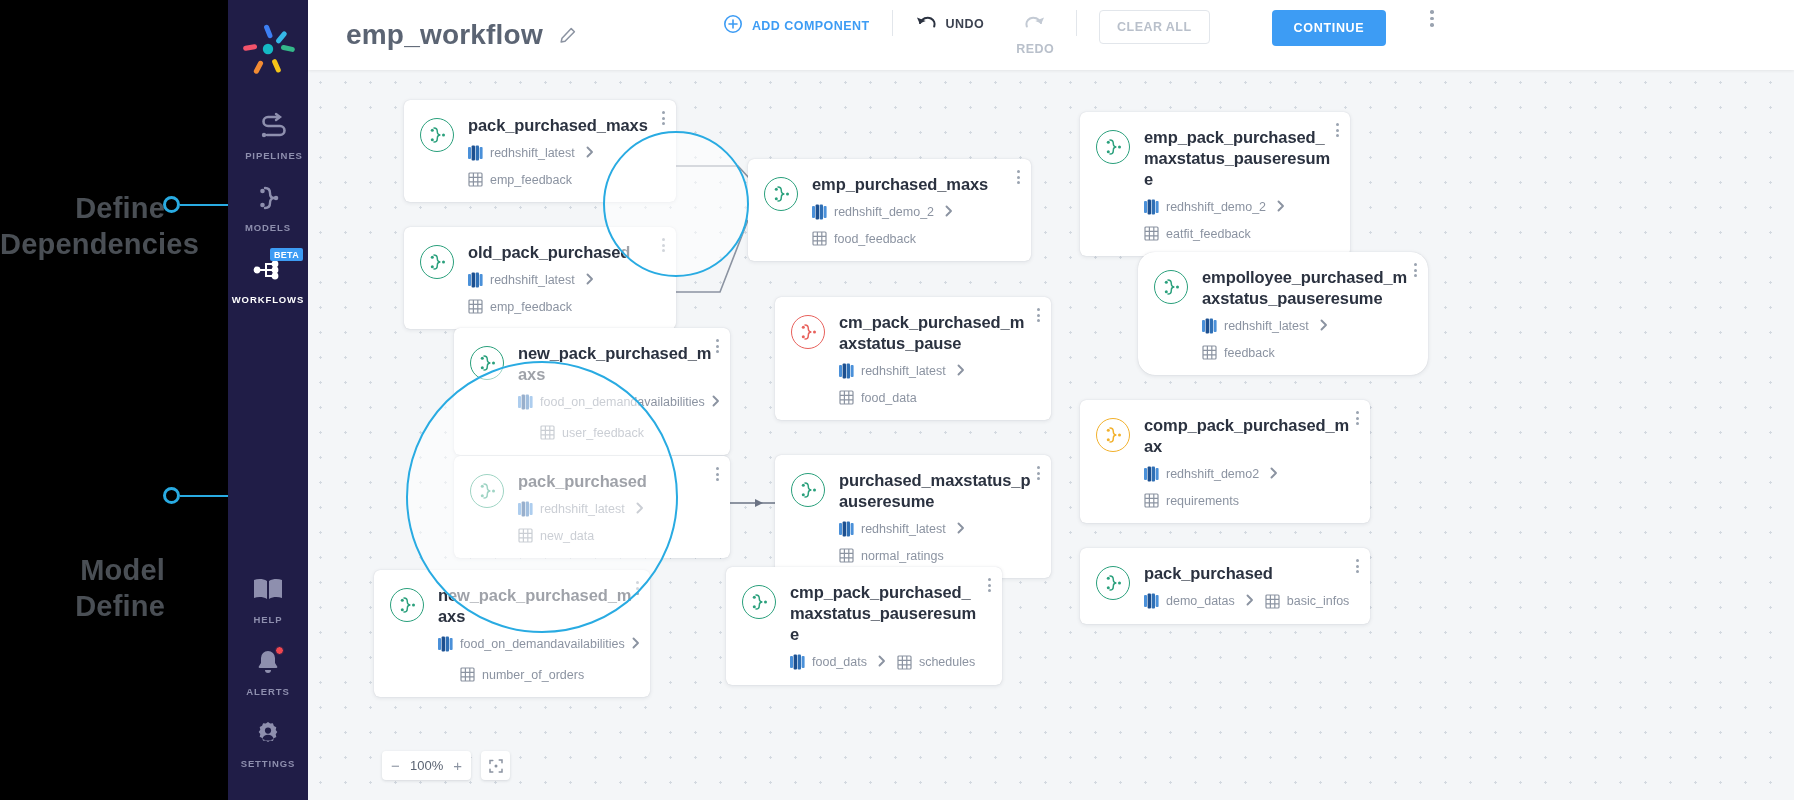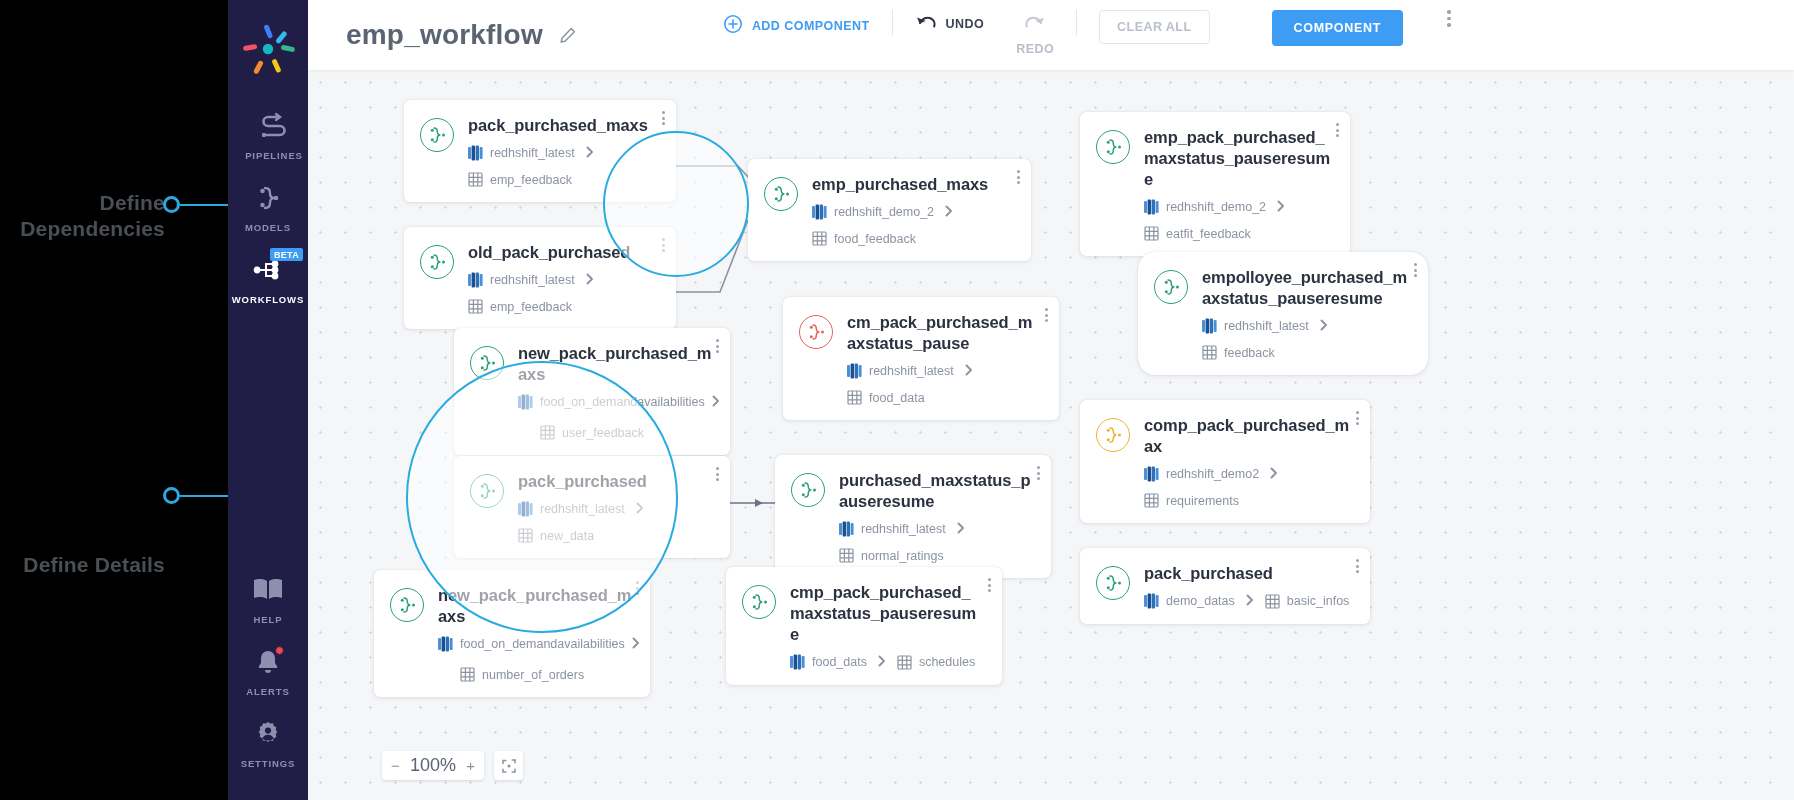--- a/index.html
+++ b/index.html
@@ -9,23 +9,23 @@
     font-family: "Liberation Sans", sans-serif;
     overflow: hidden;
   }
   #root { position: relative; width: 1794px; height: 800px; background: #000; }
 
   
   .annot {
     position: absolute;
     color: #4a4f55;
     font-weight: bold;
-    font-size: 21px;
+    font-size: 29px;
     letter-spacing: .2px;
-    line-height: 26px;
+    line-height: 36px;
     text-align: right;
     white-space: pre-line;
   }
   .annot-dot {
     position: absolute;
     width: 17px; height: 17px;
     border-radius: 50%;
     border: 3.5px solid #29ABE2;
     background: #000;
   }
@@ -189,38 +189,38 @@
   
   .zoom-ctrl {
     position: absolute; left: 74px; bottom: 20px;
     display: flex; align-items: center; gap: 10px; z-index: 8;
   }
   .zoom-box {
     background:#fff; border-radius:4px; box-shadow: 0 1px 3px rgba(30,40,60,.14);
     display:flex; align-items:center; height: 29px; padding: 0 8px; gap: 9px;
   }
   .zoom-box span.sign { color:#8b93a1; font-size:15px; cursor:pointer; width:11px; text-align:center;}
-  .zoom-box .pct { color:#5b6473; font-size:18px; }
+  .zoom-box .pct { color:#5b6473; font-size:13px; }
   .fit-box {
     background:#fff; border-radius:4px; box-shadow: 0 1px 3px rgba(30,40,60,.14);
     width: 29px; height: 29px; display:flex; align-items:center; justify-content:center;
     cursor:pointer;
   }
 </style>
 </head>
 <body>
 
 <div id="root">
 
   <div id="annotations">
       <div class="annot" style="left: 0px; top: 190px; width: 165px;">Define
 Dependencies</div>
       <div class="annot-dot" style="left: 163px; top: 196px;"></div>
       <div class="annot-line" style="left: 180px; top: 203.5px; width: 120px;"></div>
-      <div class="annot" style="left: 0px; top: 552px; width: 165px;">Define Details</div>
+      <div class="annot" style="left: 0px; top: 552px; width: 165px;">Model Define</div>
       <div class="annot-dot" style="left: 163px; top: 487px;"></div>
       <div class="annot-line" style="left: 180px; top: 494.5px; width: 120px;"></div>
     </div>
 
   <div id="app">
 
     <div id="sidebar">
 
       <div class="logo">
         <svg width="54" height="54" viewBox="0 0 54 54">
@@ -343,21 +343,21 @@
               <path d="M17 9C15 4.5 10 2.5 6 4.5c-3 1.5-4.2 5-3.2 8"></path>
               <path d="M20 3.5L17.4 9.6 11.3 7" fill="#c3cad4" stroke="none"></path>
             </svg>
           </span>
           <span>REDO</span>
         </div>
 
         <div class="divider-v"></div>
 
         <button class="clear-btn">CLEAR ALL</button>
-        <button class="continue-btn">COMPONENT</button>
+        <button class="continue-btn">CONTINUE</button>
 
         <div class="kebab">
           <i></i>
             <i></i>
             <i></i>
         </div>
       </div>
     </div>
 
     <div id="canvas">
@@ -562,21 +562,21 @@
                   <span>feedback</span>
                 </div>
               </div>
             </div>
             <div class="node-kebab">
               <i></i>
               <i></i>
               <i></i>
             </div>
           </div>
-          <div class="node" style="left: 467px; top: 227px; width: 276px; margin-left: 8px;">
+          <div class="node" style="left: 467px; top: 227px; width: 276px;">
             <div class="node-icon red">
               <svg width="22" height="22" viewBox="0 0 22 22" fill="none" stroke="#e8615c" stroke-width="1.5" stroke-linecap="round">
                 <path d="M8 4c3 0 3.3 1.6 3.3 3.6S12.6 11 14.4 11c-1.8 0-3.1 1.4-3.1 3.4S11 18 8 18"></path>
                 <circle cx="6.3" cy="6.2" r="1.5" fill="#e8615c" stroke="none"></circle>
                 <circle cx="6.3" cy="15.8" r="1.5" fill="#e8615c" stroke="none"></circle>
                 <circle cx="17.5" cy="11" r="1.5" fill="#e8615c" stroke="none"></circle>
               </svg>
             </div>
             <div class="node-body">
               <div class="node-title">cm_pack_purchased_maxstatus_pause</div>

